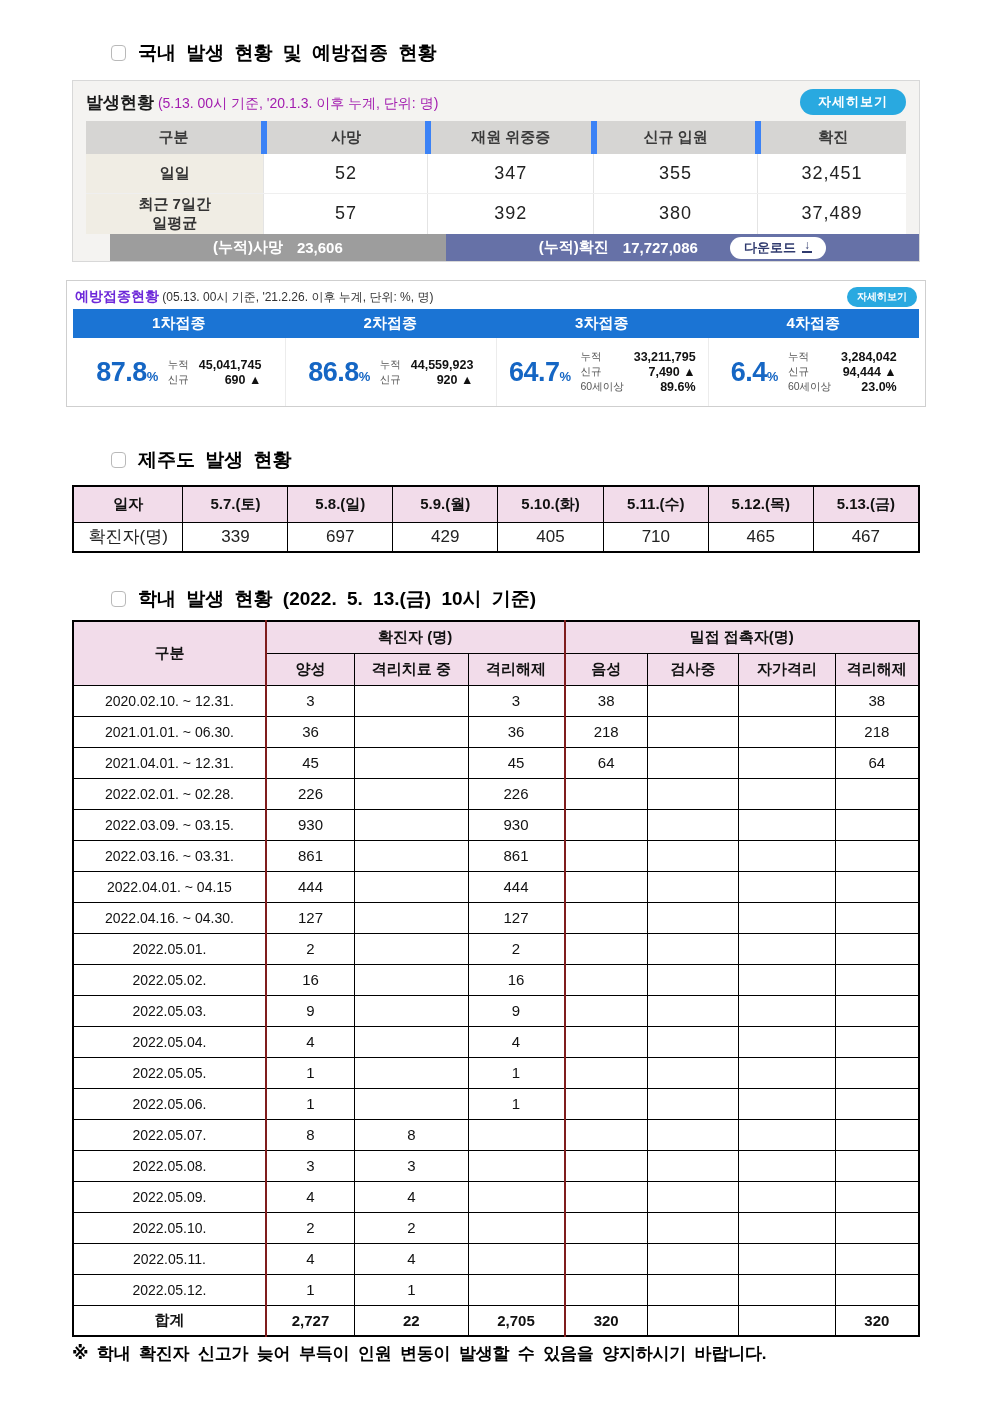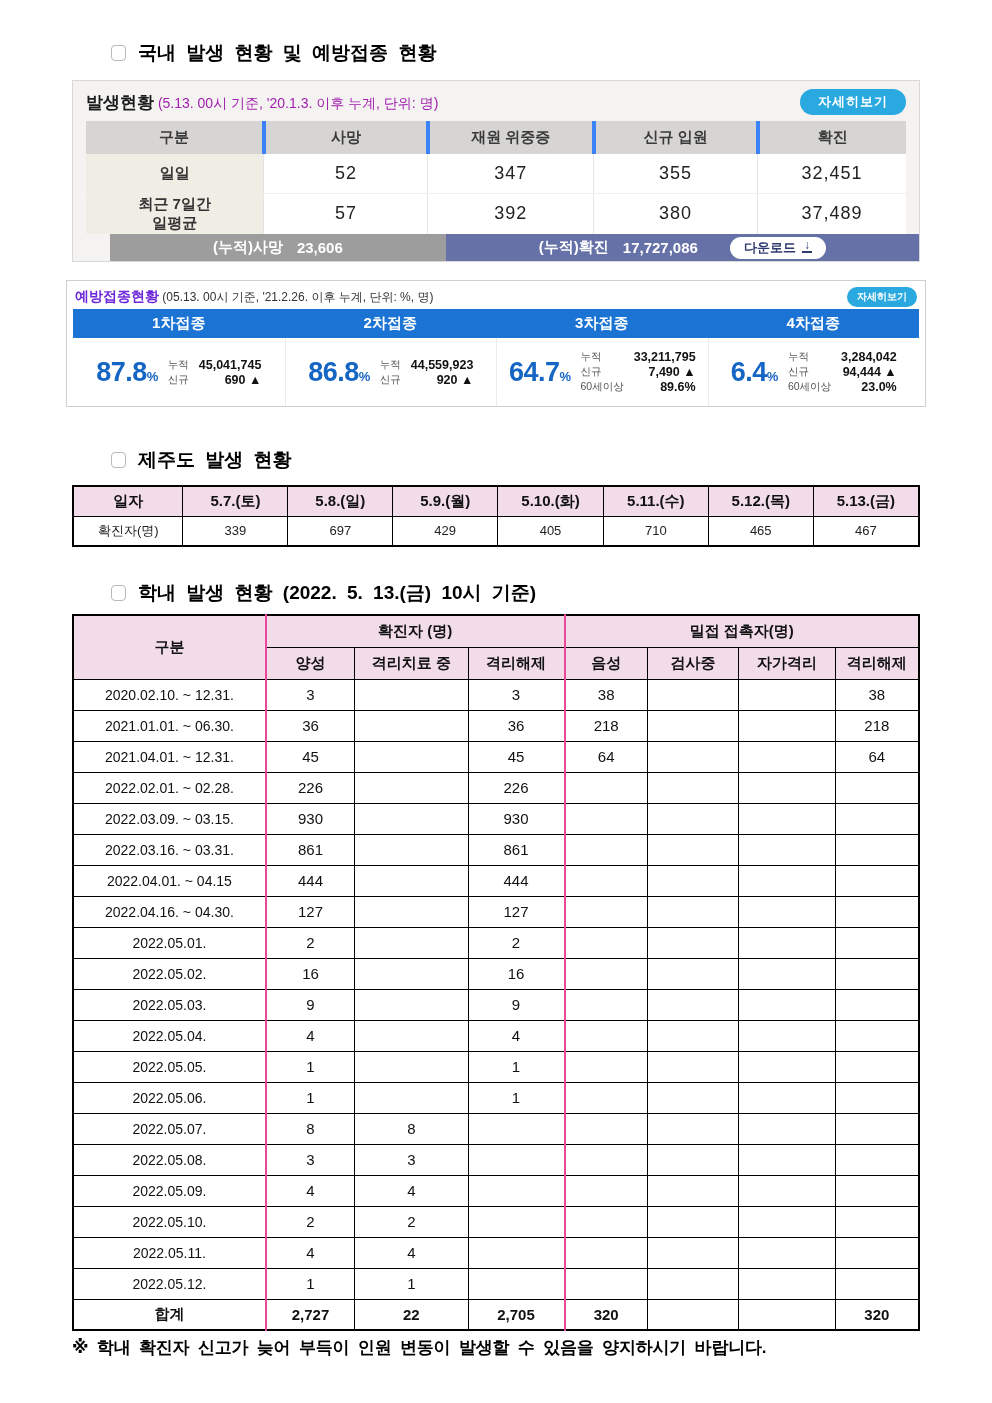--- a/index.html
+++ b/index.html
@@ -22,21 +22,21 @@
   .occ-head { display:flex; align-items:center; justify-content:space-between; height:30px; }
   .occ-title { font-size:14px; color:#222; }
   .occ-title b { font-size:17px; font-weight:bold; color:#1a1a1a; }
   .occ-title span { color:#a21caf; font-size:14px; }
   .pill-cyan { background:#29a9e0; color:#fff; border:none; border-radius:14px;
     font-size:13px; font-weight:bold; padding:4px 18px; cursor:pointer;
     font-family:inherit; letter-spacing:1px; }
   .occ-table { width:100%; border-collapse:collapse; table-layout:fixed; margin-top:4px; }
   .occ-table th, .occ-table td { text-align:center; vertical-align:middle; }
   .occ-table thead th { background:#d6d5d3; color:#3a3a3a; font-size:15px; font-weight:bold;
-    height:33px; border-left:4px solid #3b82f6; }
+    height:33px; border-left:6px solid #3b82f6; }
   .occ-table thead th:first-child { border-left:none; }
   .occ-table tbody th { background:#f0ede4; font-size:15px; font-weight:bold; color:#333;
     white-space:pre-line; line-height:1.25; }
   .occ-table tbody td { background:#ffffff; font-size:18px; color:#222;
     border-left:1px solid #e4e4e4; letter-spacing:1px; }
   .occ-table tbody tr:first-child td, .occ-table tbody tr:first-child th { height:39px; border-bottom:1px solid #efefef; }
   .occ-table tbody tr:last-child td, .occ-table tbody tr:last-child th { height:41px; }
   .occ-band { display:flex; height:27px; margin:0 -13px;padding-left:37px; }
   .band-gray { width:41.5%; background:#9d9d9d; color:#fff; display:flex;
     align-items:center; justify-content:center; gap:14px; font-size:15px; font-weight:bold; }
@@ -69,28 +69,28 @@
   .vax-rows .lab { font-size:10.5px; color:#555; text-align:left; align-self:center; }
   .vax-rows .val { font-size:12.5px; color:#111; font-weight:bold; text-align:right; }
 
   
   .sec2 { margin-top:40px; }
   .sec3 { margin-top:33px; }
   .btable { width:100%; border-collapse:collapse; table-layout:fixed; margin-top:12px;
     border:2px solid #000; }
   .btable th, .btable td { border:1px solid #000; text-align:center; vertical-align:middle; }
   .btable th { background:#f2dcea; font-weight:bold; }
-  .jeju th { font-size:15px; height:30px; }
-  .jeju td { font-size:13px; height:30px; color:#222; }
+  .jeju th { font-size:15px; height:36px; }
+  .jeju td { font-size:17px; height:30px; color:#222; }
 
   .school { margin-top:8px; }
   .school th { font-size:15px; height:32px; }
   .school td { font-size:15px; height:31px; color:#111; }
   .school td.datecell { font-size:14px; }
-  .school .gsep { border-left:2px solid #ec4899; }
+  .school .gsep { border-left:2px solid #7f1d1d; }
   .school tr.total td { font-weight:bold; }
 
   .footnote { margin-top:5px; font-size:17px; font-weight:bold; color:#000;
     word-spacing:4px; letter-spacing:-0.2px; }
 </style>
 </head>
 <body>
 
 <div class="page">
 

